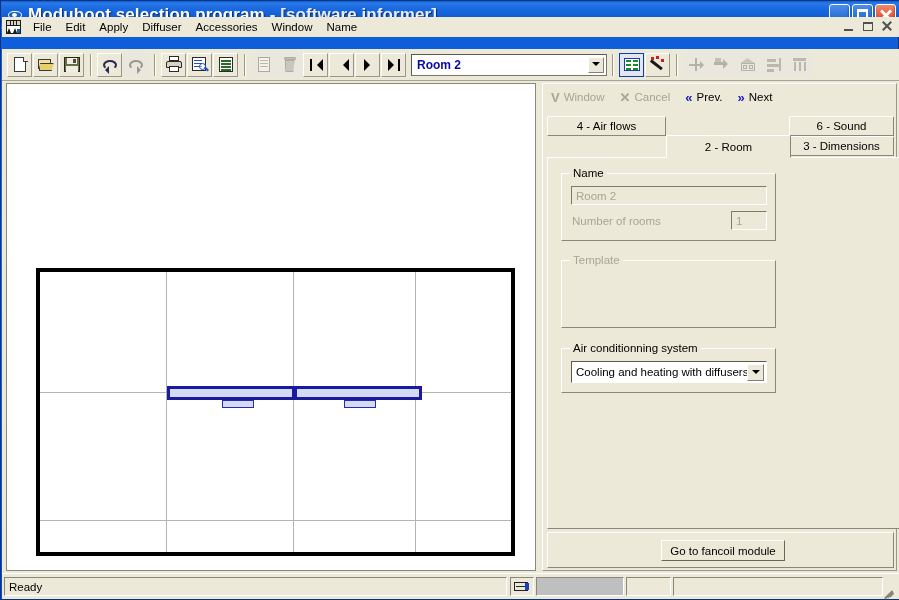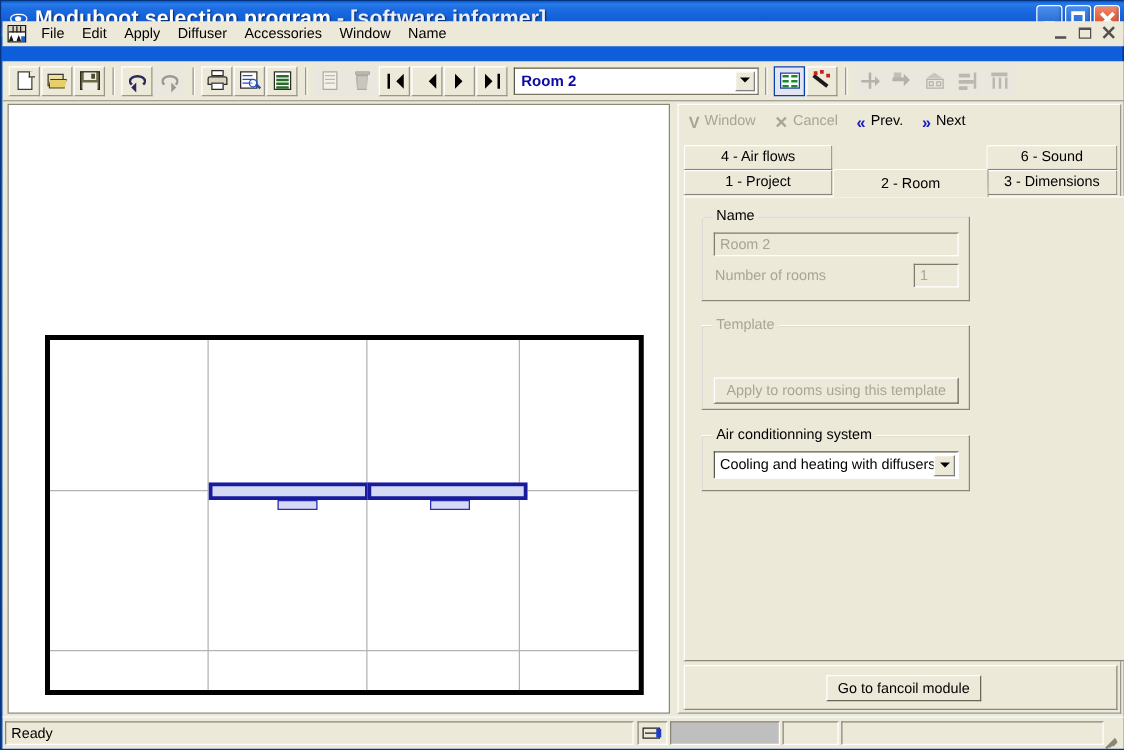--- a/index.html
+++ b/index.html
@@ -771,21 +771,20 @@
         <div class="act-btn">
           <span class="gl blue">»</span>
           <span>Next</span>
         </div>
       </div>
 
       <div id="tab-strip">
         <div class="tab row1" style="left:0px;   width:119px;">4 - Air flows</div>
         <div class="tab row1" style="left:242px; width:105px;">6 - Sound</div>
 
-        <div class="tab row2" style="left:0px;   width:119px;">1 - Project</div>
         <div class="tab row2 sel" style="left:119px; width:125px;">2 - Room</div>
         <div class="tab row2" style="left:242px; width:105px;">3 - Dimensions</div>
       </div>
 
       <div id="tab-body">
 
         <div class="groupbox" style="left:13px; top:15px; width:215px; height:68px;">
           <div class="inner"></div>
           <div class="gb-title">Name</div>
           <div class="txtbox" style="left:9px; top:12px; width:196px; height:19px;">
@@ -793,21 +792,20 @@
           </div>
           <div class="lbl-dis" style="left:10px; top:41px;">Number of rooms</div>
           <div class="txtbox" style="left:169px; top:37px; width:36px; height:19px;">
             <span>1</span>
           </div>
         </div>
 
         <div class="groupbox" style="left:13px; top:102px; width:215px; height:68px;">
           <div class="inner"></div>
           <div class="gb-title dis">Template</div>
-          <div class="btn3d dis" style="left:9px; top:41px; width:196px; height:21px;">Apply to rooms using this template</div>
         </div>
 
         <div class="groupbox" style="left:13px; top:190px; width:215px; height:45px;">
           <div class="inner"></div>
           <div class="gb-title">Air conditionning system</div>
           <div class="combo active" style="left:9px; top:12px; width:196px; height:22px;">
             <span>Cooling and heating with diffusers</span>
             <span class="abtn">
                 <span class="dn-tri"></span>
               </span>

